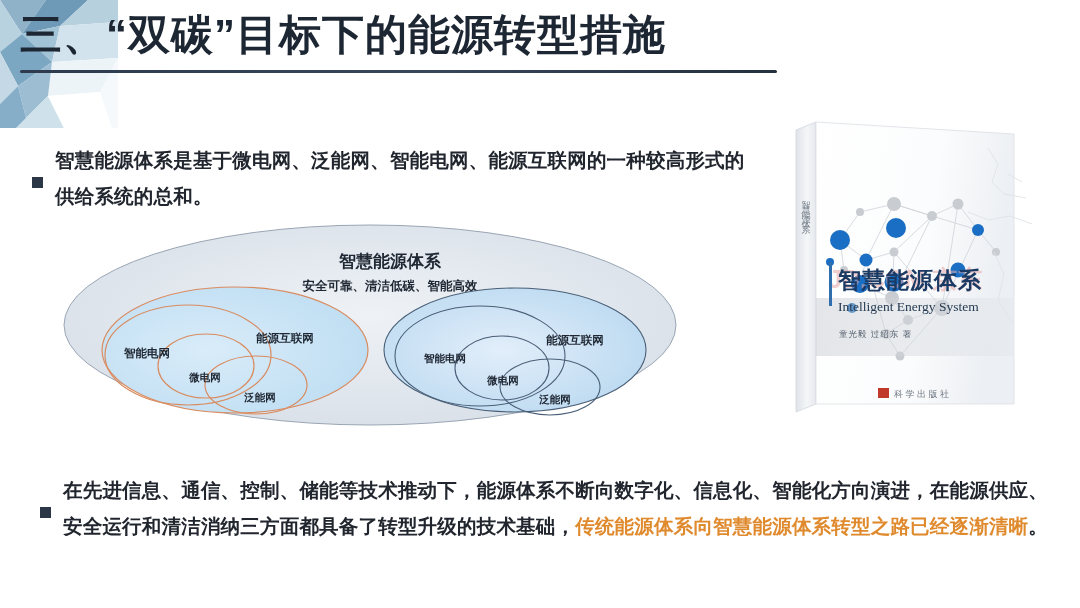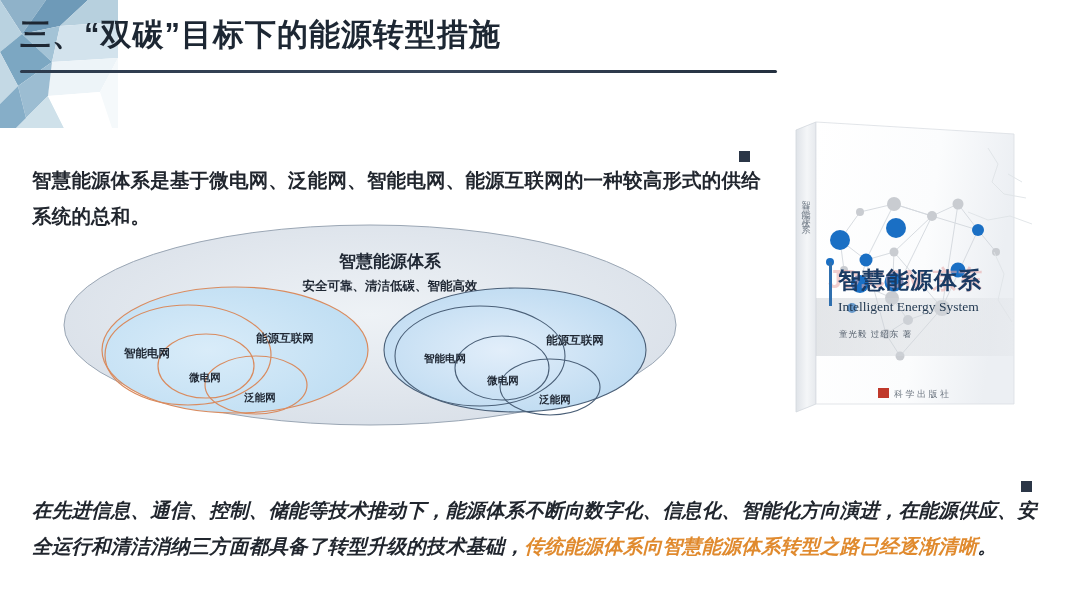--- a/index.html
+++ b/index.html
@@ -33,43 +33,42 @@
     position: absolute;
     left: 18px;
     top: 8px;
     width: 780px;
     height: 62px;
   }
   #page-title {
     position: absolute;
     left: 2px;
     top: 2px;
-    font-size: 31px;
+    font-size: 42px;
     font-weight: bold;
     color: #1d2733;
     letter-spacing: 1px;
     white-space: nowrap;
     line-height: 50px;
   }
   #title-rule {
     position: absolute;
     left: 20px;
     top: 70px;
     width: 757px;
     height: 3px;
     background: linear-gradient(to right, #2d3b4d 0%, #38465a 55%, #24303f 100%);
     border-radius: 2px;
   }
 
   
   .bullet-row {
     position: absolute;
     display: flex;
-    align-items: flex-end;
-    flex-direction: column;
+    align-items: center;
   }
   .bullet-mark {
     flex: 0 0 auto;
     width: 11px;
     height: 11px;
     background: #2b3647;
     margin-top: 9px;
     margin-right: 12px;
   }
   .bullet-text {
@@ -78,24 +77,23 @@
     color: #21262e;
     font-weight: bold;
     letter-spacing: 0.2px;
   }
   #bullet-1 {
     left: 32px;
     top: 142px;
     width: 730px;
   }
   #bullet-2 {
-    left: 32px;
+    left: 40px;
     top: 472px;
     width: 1012px;
-    font-style: italic;
   }
   .hl-orange {
     color: #e08a2e;
   }
 
   
   #venn-wrap {
     position: absolute;
     left: 60px;
     top: 222px;

